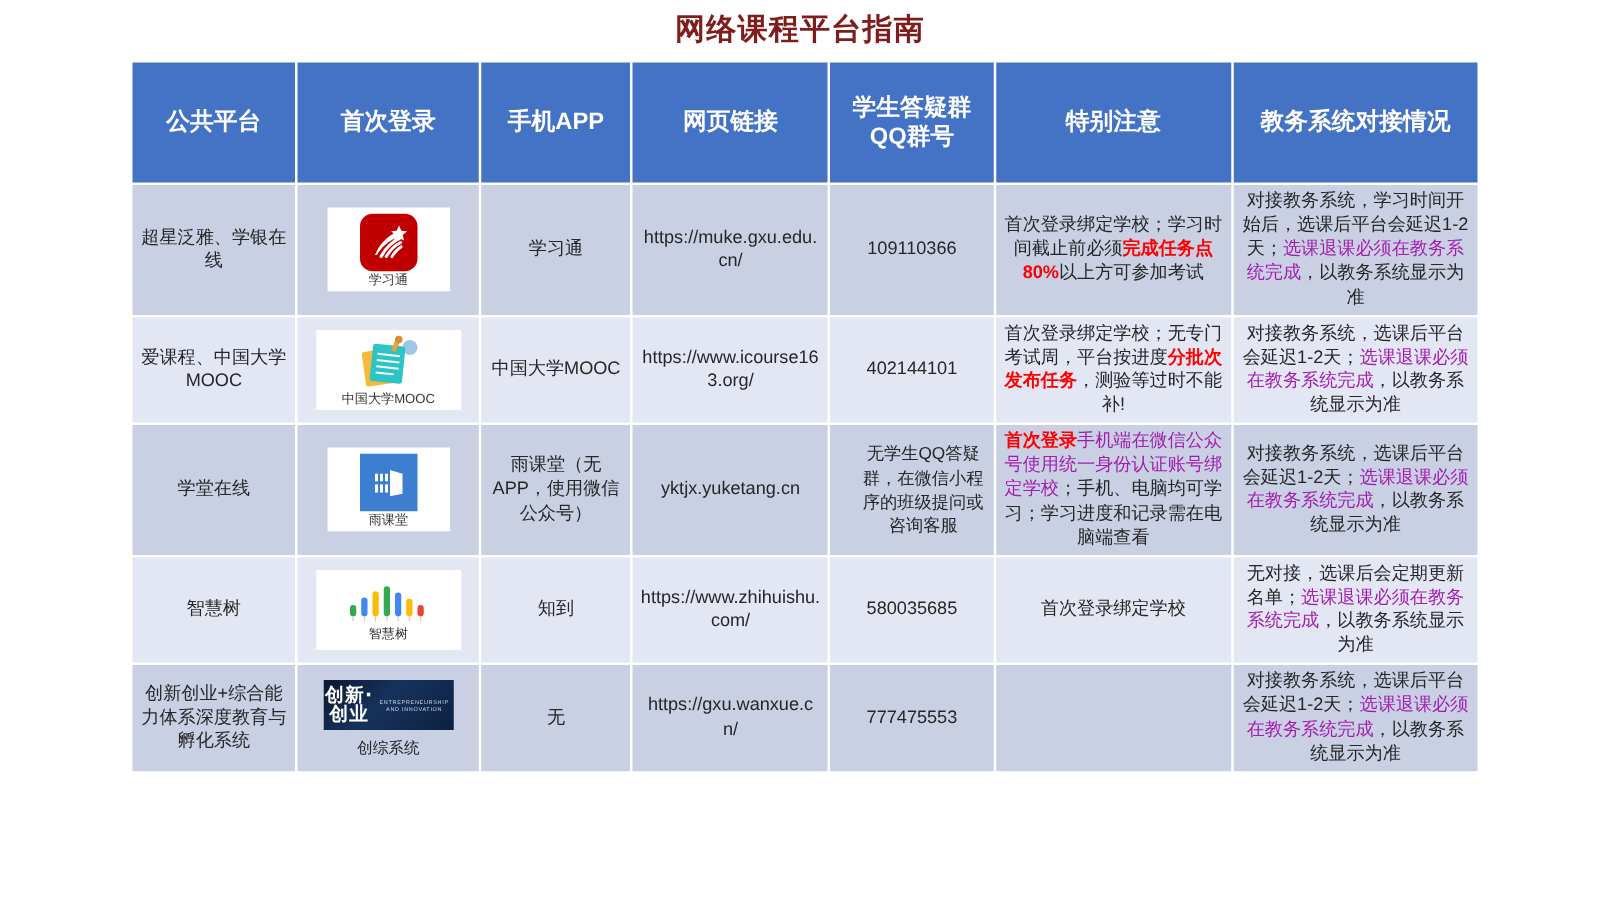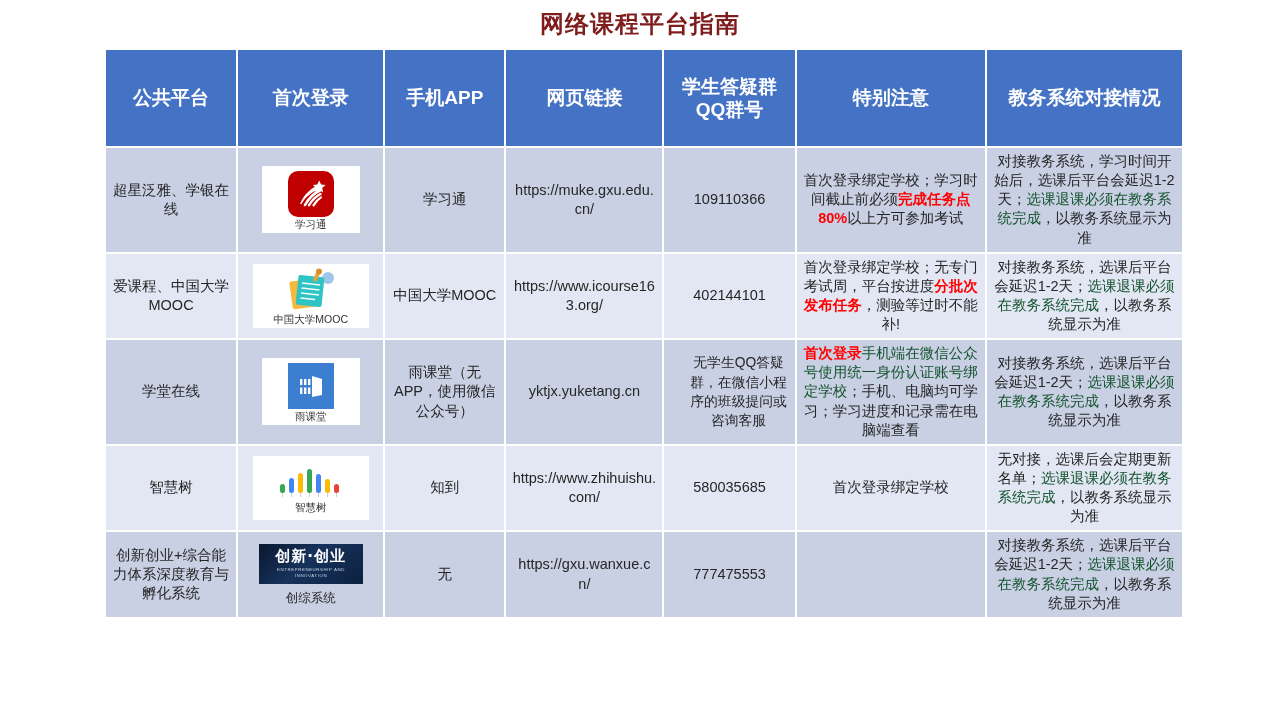--- a/index.html
+++ b/index.html
@@ -62,21 +62,21 @@
   .col6 { width: 188px; }
   .col7 { width: 195px; }
 
   td.plat-name { font-size: 16px; line-height: 1.38; }
   td.app-name  { font-size: 15px; line-height: 1.4; }
   td.weblink   { font-size: 15px; line-height: 1.35; word-break: break-all; }
   td.qq        { font-size: 15.5px; }
   td.notice, td.jw { font-size: 13.8px; line-height: 1.4; text-align: justify; text-align-last: center; }
   td.notice.short { text-align: center; text-align-last: center; }
 
-  .red { color: #14532d; }
+  .red { color: #a21caf; }
   .redbold { color: #FF0000; font-weight: bold; }
 
   
   .logo-wrap {
     display: flex;
     flex-direction: column;
     align-items: center;
     justify-content: center;
   }
   .logo-box {
@@ -108,21 +108,21 @@
   .chaoxing-sq {
     width: 46px; height: 46px; border-radius: 10px; background: #C00000;
     display:flex; align-items:center; justify-content:center;
   }
   .mooc-art { width: 56px; height: 44px; }
   .yuke-sq { width: 46px; height: 46px; background: #3C7FD0; display:flex; align-items:center; justify-content:center; }
   .zhihui-art { width: 78px; height: 36px; }
   .cxcy-box {
     width: 104px; height: 40px;
     background: linear-gradient(135deg,#0b1830 0%, #16325c 45%, #0d2140 100%);
-    display:flex; flex-direction:column; align-items:center; justify-content:center;
+    display:flex; flex-direction:row; align-items:center; justify-content:center;
   }
   .cxcy-main { color:#fff; font-size:15px; font-weight:bold; letter-spacing:1px; line-height:1; font-family:"DejaVu Sans","Liberation Sans",sans-serif;}
   .cxcy-sub { color:#cdd7e6; font-size:4.6px; letter-spacing:0.6px; margin-top:3px; transform: scale(0.95); }
 </style>
 </head>
 <body>
 
 <div id="page-title">网络课程平台指南</div>
 
 <table class="grid">

